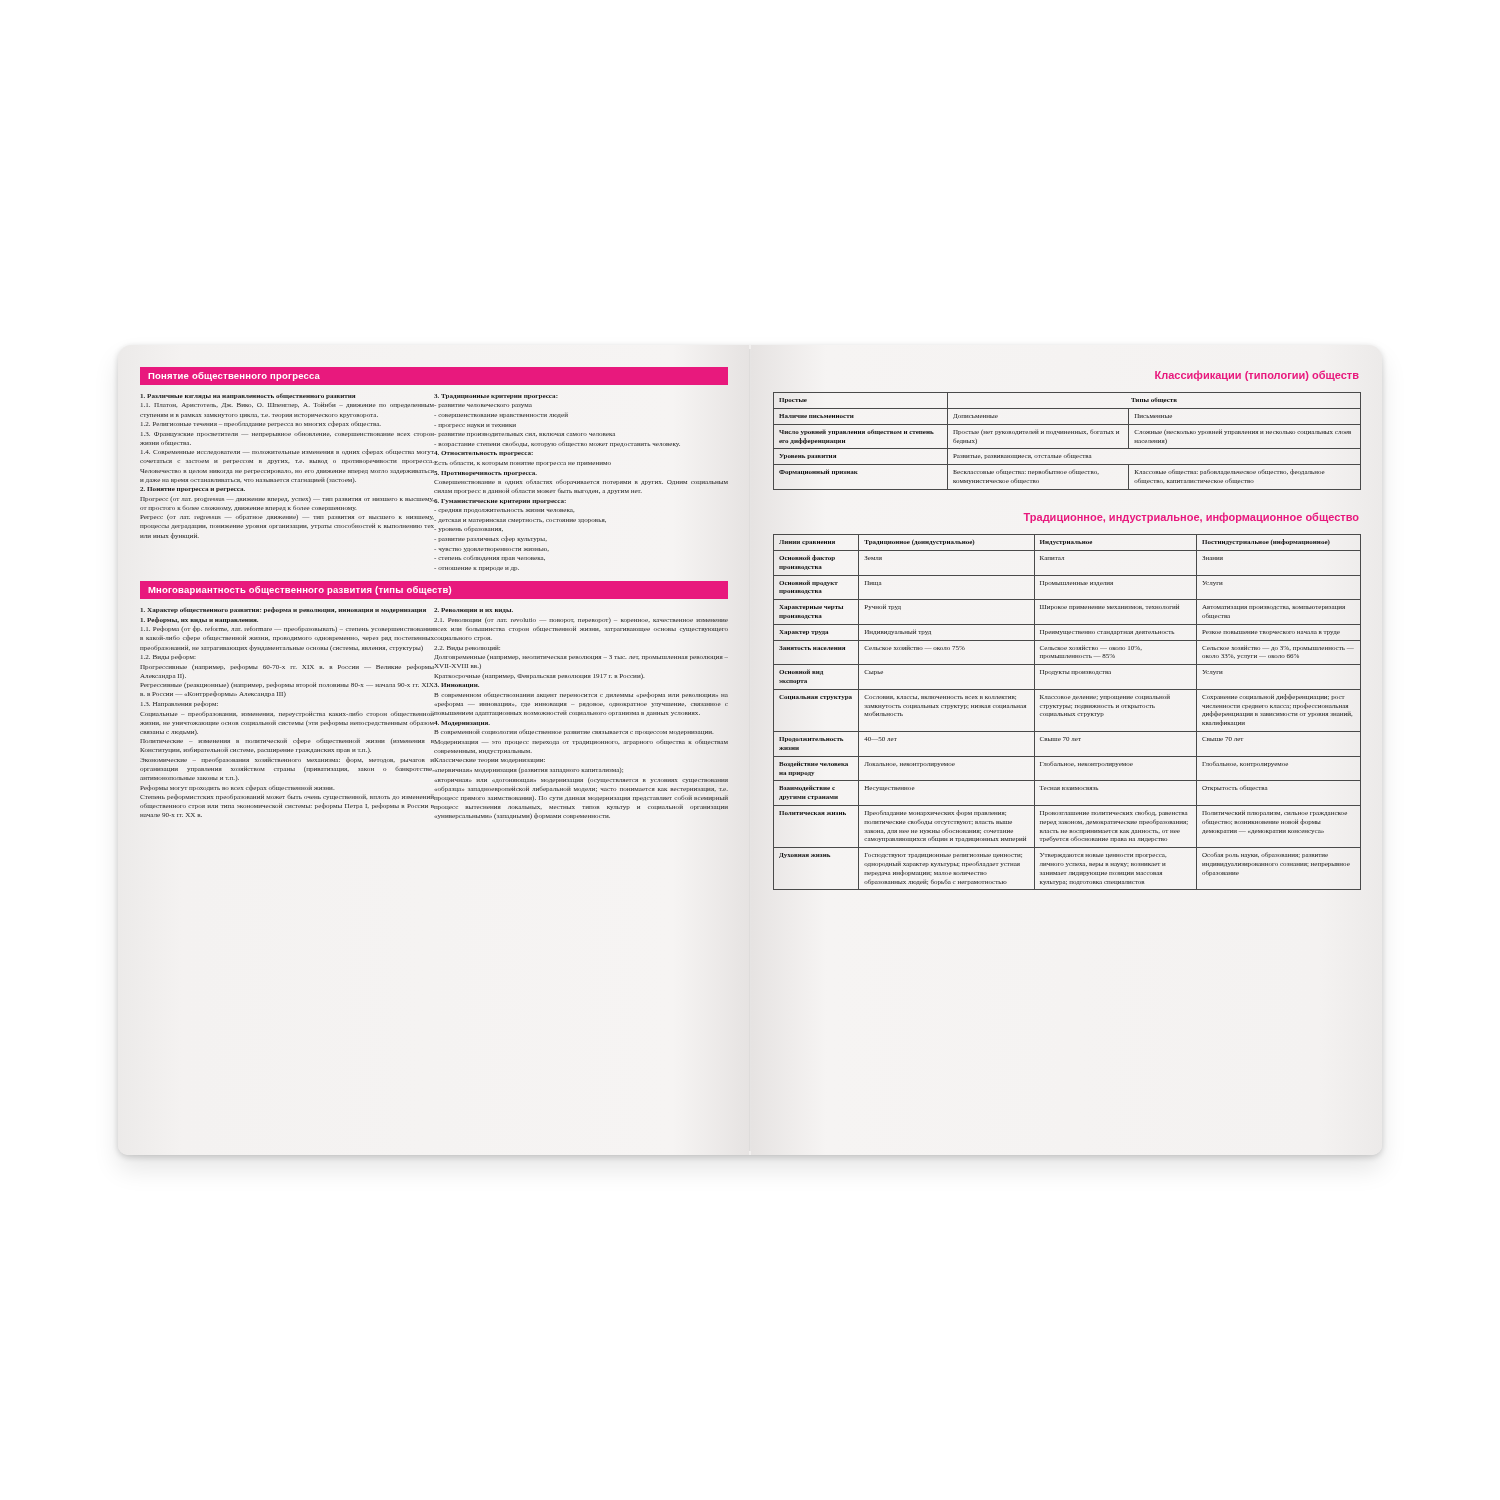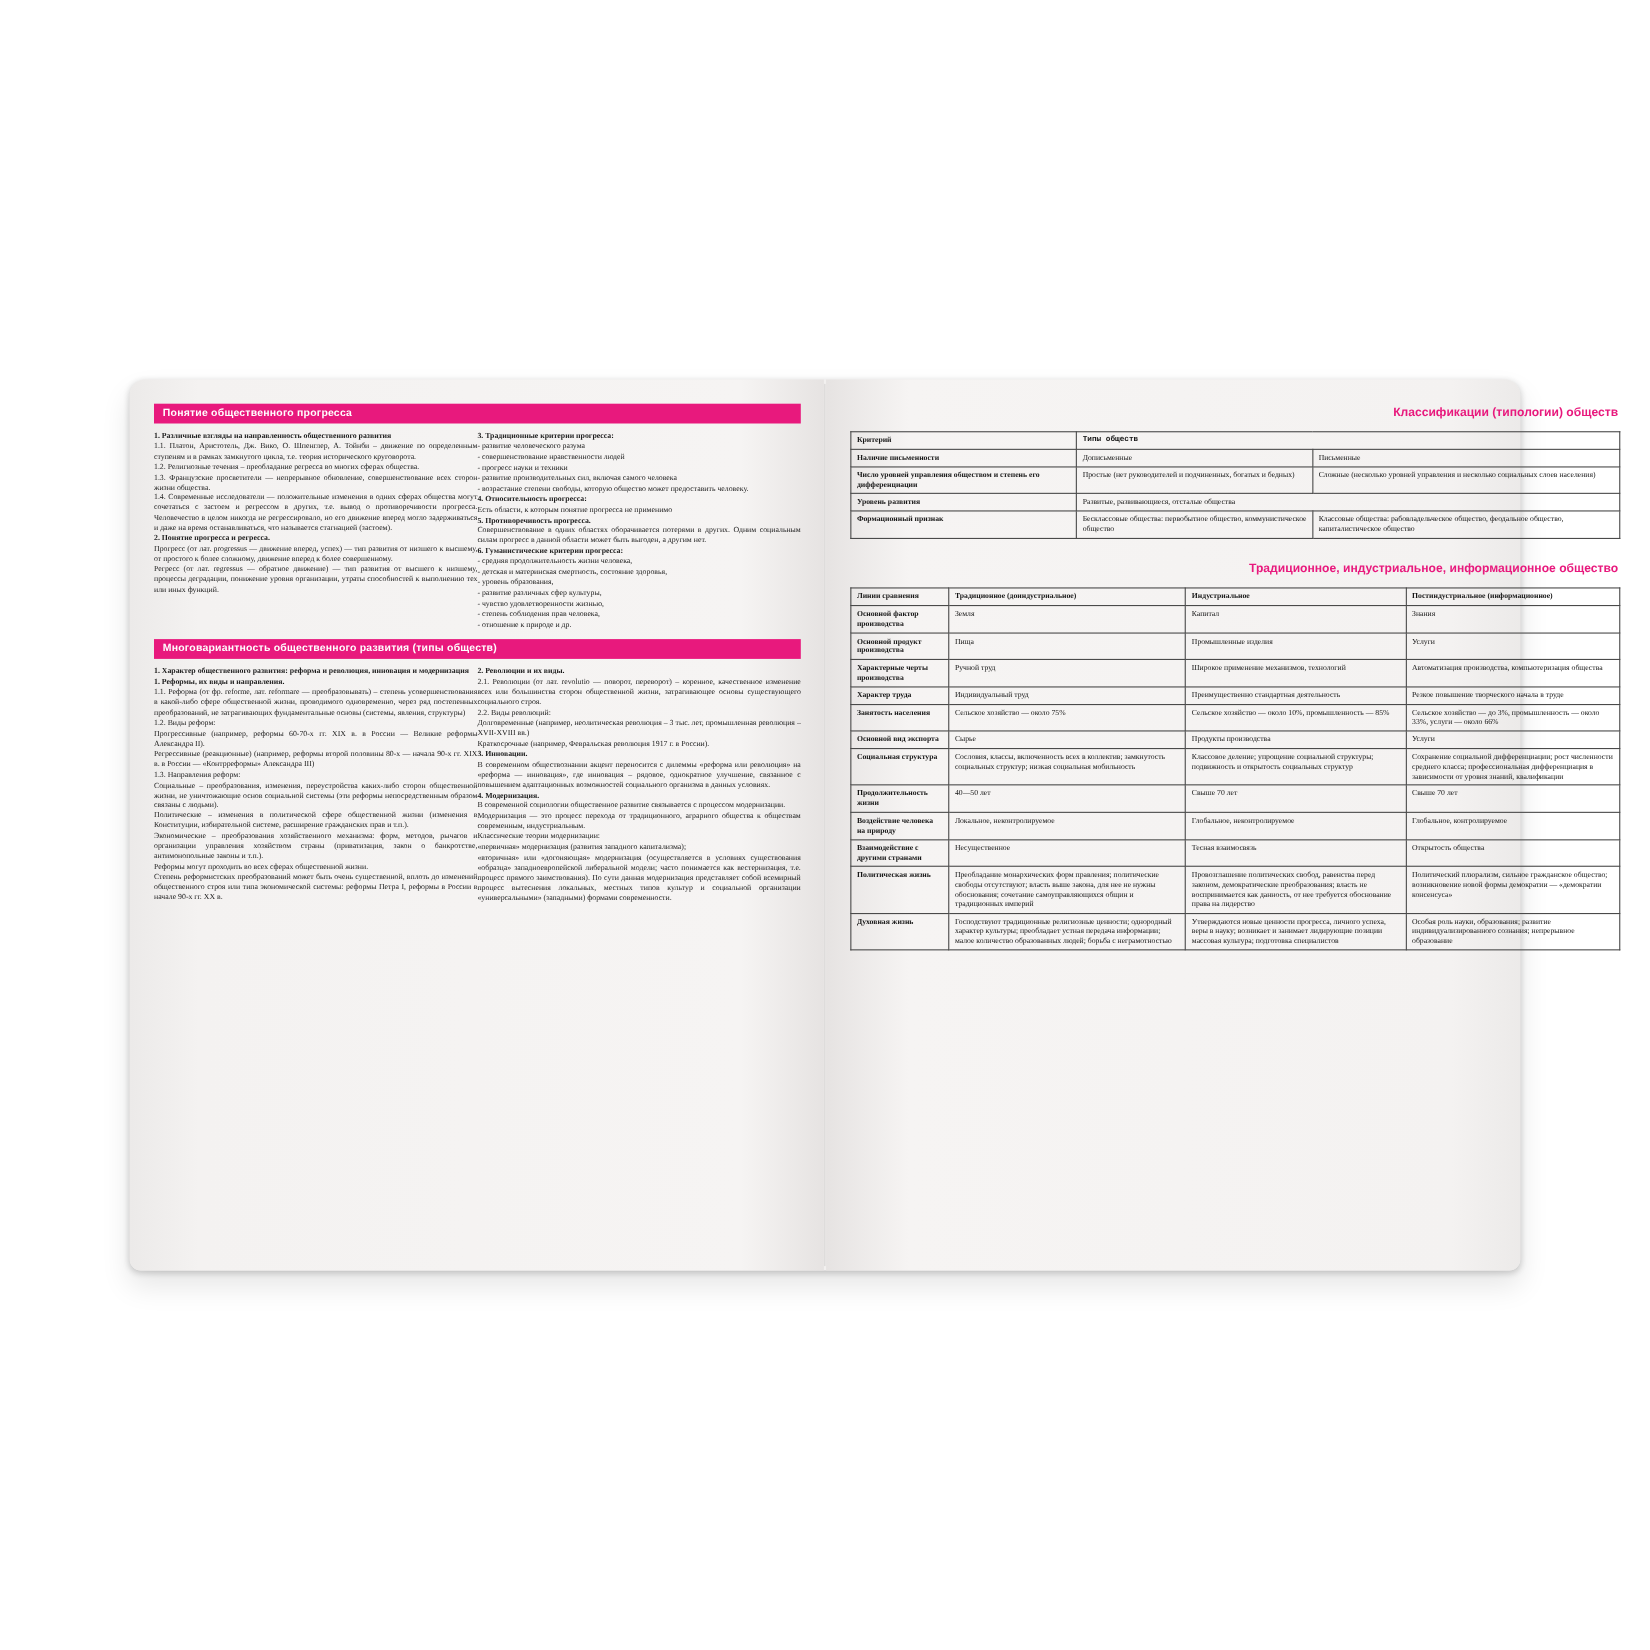--- a/index.html
+++ b/index.html
@@ -12,40 +12,40 @@
   .spread:before{content:"";position:absolute;left:631px;top:4px;width:2px;height:802px;
       background:linear-gradient(to right,rgba(0,0,0,.10),rgba(0,0,0,.03));}
   .leaf-left{position:absolute;left:0;top:0;width:631px;height:810px;
       background:linear-gradient(to right,#eceae9 0%,#f4f2f1 10%,#f6f4f3 88%,#e6e3e2 100%);
       border-radius:14px 0 0 10px;}
   .leaf-right{position:absolute;left:633px;top:0;width:631px;height:810px;
       background:linear-gradient(to left,#eceae9 0%,#f4f2f1 10%,#f6f4f3 88%,#e6e3e2 100%);
       border-radius:0 14px 10px 0;}
 
   .col-left{position:absolute;left:22px;top:22px;width:588px;}
-  .col-right{position:absolute;left:655px;top:22px;width:700px;}
+  .col-right{position:absolute;left:655px;top:22px;width:588px;}
 
   .hdr{background:#e8197d;color:#ffffff;font-family:"Liberation Sans",sans-serif;
       font-weight:bold;font-size:9.5px;letter-spacing:.2px;padding:3px 8px;line-height:1.25;}
   .hdr-pinktext{color:#e8197d;font-family:"Liberation Sans",sans-serif;font-weight:bold;
       font-size:11px;text-align:right;padding:2px 2px 4px 0;line-height:1.2;}
 
   .twocol{display:flex;margin-top:7px;}
   .twocol > div{width:50%;}
   p{margin:0 0 0 0;font-size:7.1px;line-height:1.28;color:#1c1c1c;text-align:justify;}
   p.b{font-weight:bold;}
   p.sp{margin-top:0;}
   .txtblock p{margin-bottom:0.5px;}
 
   table{border-collapse:collapse;width:100%;margin-top:6px;}
   td,th{border:1px solid #4a4a4a;padding:3px 5px;font-size:7px;line-height:1.26;
       vertical-align:top;text-align:left;color:#141414;font-weight:normal;}
   th{font-weight:bold;}
   td.bold,th.bold{font-weight:bold;margin-left:16px;}
-  .tcenter{font-family:Liberation Mono, monospace;}
+  .tcenter{text-align:center;}
 </style>
 </head>
 <body>
 
 <div class="page">
   <div class="spread">
     <div class="leaf-left"></div>
     <div class="leaf-right"></div>
 
     <div class="col-left">
@@ -114,21 +114,21 @@
             <p class="">«вторичная» или «догоняющая» модернизация (осуществляется в условиях существования «образца» западноевропейской либеральной модели; часто понимается как вестернизация, т.е. процесс прямого заимствования). По сути данная модернизация представляет собой всемирный процесс вытеснения локальных, местных типов культур и социальной организации «универсальными» (западными) формами современности.</p>
           </div>
       </div>
     </div>
 
     <div class="col-right">
       <div class="hdr-pinktext">Классификации (типологии) обществ</div>
       <table id="tbl1">
           <tbody>
             <tr>
-              <th rowspan="1">Критерий</th>
+              <th rowspan="1">Простые</th>
               <th class="tcenter" colspan="2">Типы обществ</th>
             </tr>
             <tr>
               <td class="bold">Наличие письменности</td>
               <td>Дописьменные</td>
               <td>Письменные</td>
             </tr>
             <tr>
               <td class="bold">Число уровней управления обществом и степень его дифференциации</td>
               <td>Простые (нет руководителей и подчиненных, богатых и бедных)</td>

